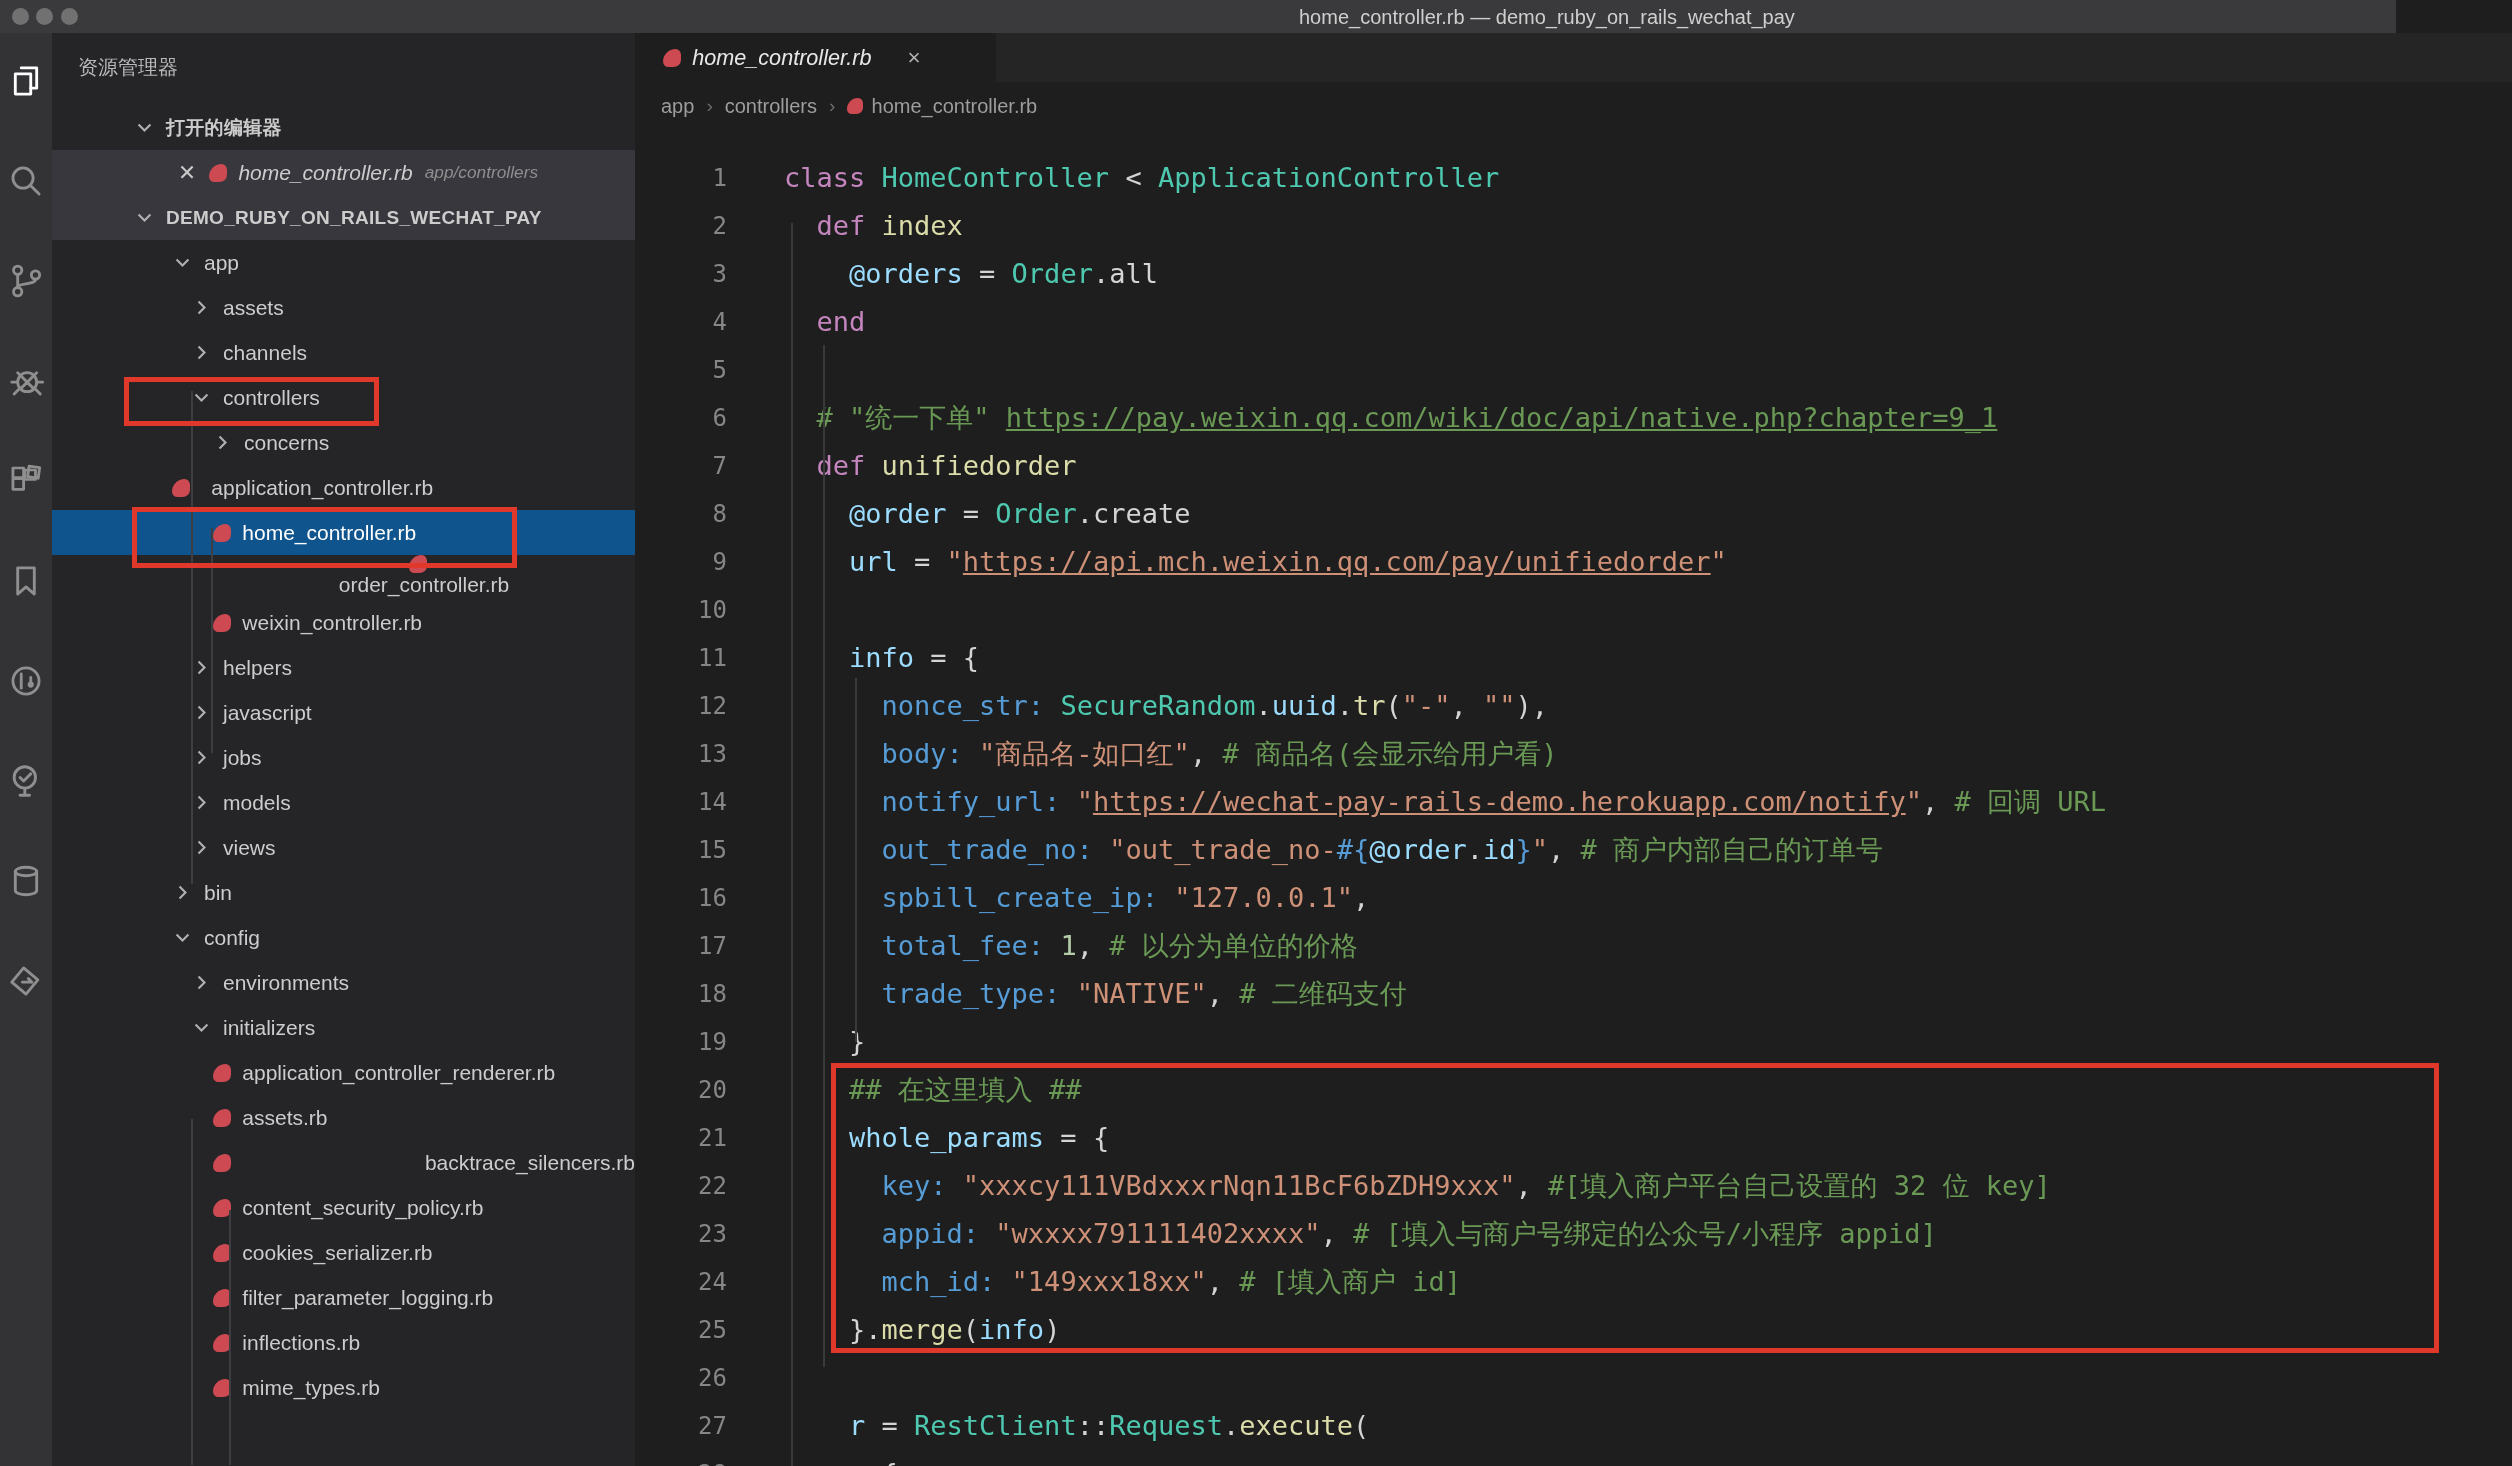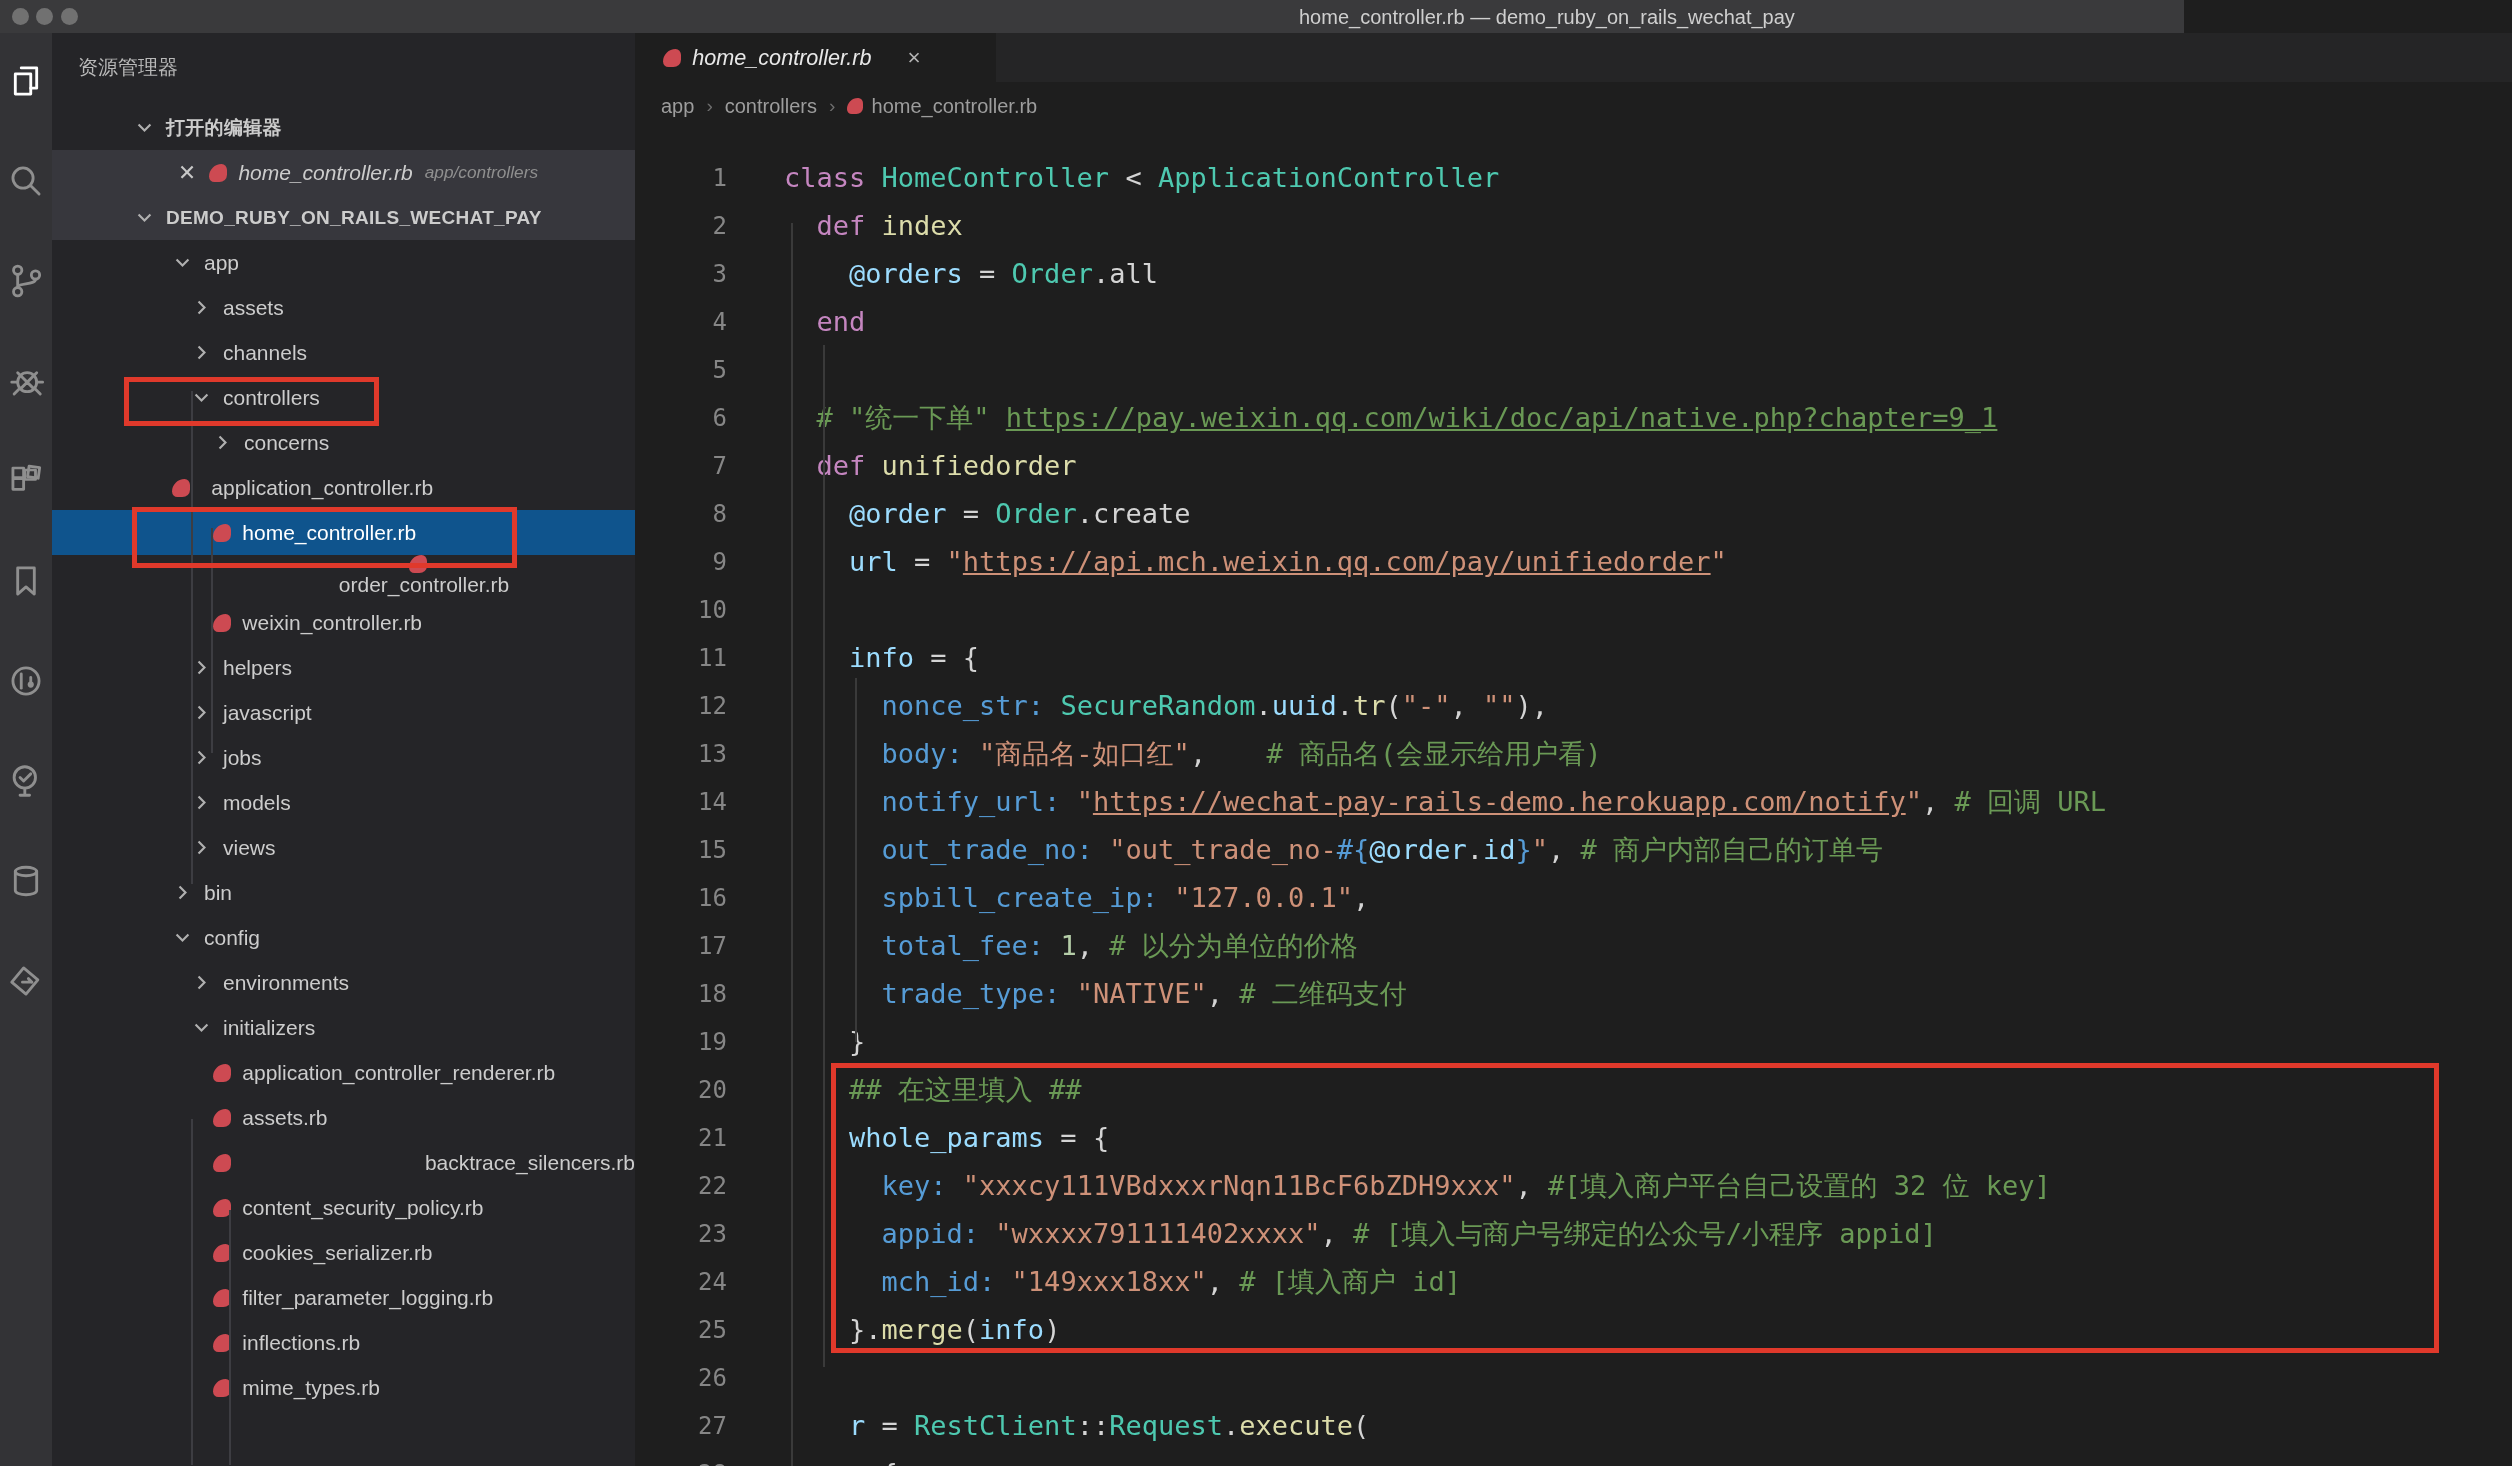--- a/index.html
+++ b/index.html
@@ -1,18 +1,18 @@
 <!DOCTYPE html>
 <html style="font-size:14px"><head>
 <meta charset="utf-8">
 <style>
   * { margin:0; padding:0; box-sizing:border-box; }
   html,body { width:2512px; height:1466px; overflow:hidden; background:#1e1e1e;
               font-family:"Liberation Sans", sans-serif; }
-  #titlebar { position:absolute; left:0; top:0; width:2184px; height:33px; background:#3a3a3c; }
+  #titlebar { position:absolute; left:0; top:0; width:2396px; height:33px; background:#3a3a3c; }
   .tl { position:absolute; top:7.8px; width:17.3px; height:17.3px; border-radius:50%; background:#717171; }
   #win-title { position:absolute; left:1299px; top:6px; font-size:20px; color:#cfcfcf; }
 
   #activitybar { position:absolute; left:0; top:33px; width:52px; height:1434px; background:#333336;
                  display:flex; flex-direction:column; align-items:center; padding-top:29px; gap:62px; }
   .act-icon { width:38px; height:38px; color:#8f8f8f; }
   .act-icon.active { color:#ffffff; }
   .act-icon svg { width:38px; height:38px; }
 
   #sidebar { position:absolute; left:52px; top:33px; width:583px; height:1434px; background:#252528; overflow:hidden; }
@@ -323,21 +323,21 @@
       <div class="cl"><span class="num">3</span><span><span style="color: rgb(212, 212, 212);">    </span><span style="color: rgb(156, 220, 254);">@orders</span><span style="color: rgb(212, 212, 212);"> = </span><span style="color: rgb(78, 201, 176);">Order</span><span style="color: rgb(212, 212, 212);">.all</span></span></div>
       <div class="cl"><span class="num">4</span><span><span style="color: rgb(212, 212, 212);">  </span><span style="color: rgb(197, 134, 192);">end</span></span></div>
       <div class="cl"><span class="num">5</span><span></span></div>
       <div class="cl"><span class="num">6</span><span><span style="color: rgb(212, 212, 212);">  </span><span style="color: rgb(106, 153, 85);"># "统一下单" </span><span style="color: rgb(106, 153, 85); text-decoration: underline;">https://pay.weixin.qq.com/wiki/doc/api/native.php?chapter=9_1</span></span></div>
       <div class="cl"><span class="num">7</span><span><span style="color: rgb(212, 212, 212);">  </span><span style="color: rgb(197, 134, 192);">def</span><span style="color: rgb(212, 212, 212);"> </span><span style="color: rgb(220, 220, 170);">unifiedorder</span></span></div>
       <div class="cl"><span class="num">8</span><span><span style="color: rgb(212, 212, 212);">    </span><span style="color: rgb(156, 220, 254);">@order</span><span style="color: rgb(212, 212, 212);"> = </span><span style="color: rgb(78, 201, 176);">Order</span><span style="color: rgb(212, 212, 212);">.create</span></span></div>
       <div class="cl"><span class="num">9</span><span><span style="color: rgb(212, 212, 212);">    </span><span style="color: rgb(156, 220, 254);">url</span><span style="color: rgb(212, 212, 212);"> = </span><span style="color: rgb(206, 145, 120);">"</span><span style="color: rgb(206, 145, 120); text-decoration: underline;">https://api.mch.weixin.qq.com/pay/unifiedorder</span><span style="color: rgb(206, 145, 120);">"</span></span></div>
       <div class="cl"><span class="num">10</span><span></span></div>
       <div class="cl"><span class="num">11</span><span><span style="color: rgb(212, 212, 212);">    </span><span style="color: rgb(156, 220, 254);">info</span><span style="color: rgb(212, 212, 212);"> = {</span></span></div>
       <div class="cl"><span class="num">12</span><span><span style="color: rgb(212, 212, 212);">      </span><span style="color: rgb(86, 156, 214);">nonce_str:</span><span style="color: rgb(212, 212, 212);"> </span><span style="color: rgb(78, 201, 176);">SecureRandom</span><span style="color: rgb(212, 212, 212);">.</span><span style="color: rgb(156, 220, 254);">uuid</span><span style="color: rgb(212, 212, 212);">.</span><span style="color: rgb(220, 220, 170);">tr</span><span style="color: rgb(212, 212, 212);">(</span><span style="color: rgb(206, 145, 120);">"-"</span><span style="color: rgb(212, 212, 212);">, </span><span style="color: rgb(206, 145, 120);">""</span><span style="color: rgb(212, 212, 212);">),</span></span></div>
-      <div class="cl"><span class="num">13</span><span><span style="color: rgb(212, 212, 212);">      </span><span style="color: rgb(86, 156, 214);">body:</span><span style="color: rgb(212, 212, 212);"> </span><span style="color: rgb(206, 145, 120);">"商品名-如口红"</span><span style="color: rgb(212, 212, 212);">, </span><span style="color: rgb(106, 153, 85); margin-left: 44px;"># 商品名(会显示给用户看)</span></span></div>
+      <div class="cl"><span class="num">13</span><span><span style="color: rgb(212, 212, 212);">      </span><span style="color: rgb(86, 156, 214);">body:</span><span style="color: rgb(212, 212, 212);"> </span><span style="color: rgb(206, 145, 120);">"商品名-如口红"</span><span style="color: rgb(212, 212, 212);">, </span><span style="color: rgb(106, 153, 85);"># 商品名(会显示给用户看)</span></span></div>
       <div class="cl"><span class="num">14</span><span><span style="color: rgb(212, 212, 212);">      </span><span style="color: rgb(86, 156, 214);">notify_url:</span><span style="color: rgb(212, 212, 212);"> </span><span style="color: rgb(206, 145, 120);">"</span><span style="color: rgb(206, 145, 120); text-decoration: underline;">https://wechat-pay-rails-demo.herokuapp.com/notify</span><span style="color: rgb(206, 145, 120);">"</span><span style="color: rgb(212, 212, 212);">, </span><span style="color: rgb(106, 153, 85);"># 回调 URL</span></span></div>
       <div class="cl"><span class="num">15</span><span><span style="color: rgb(212, 212, 212);">      </span><span style="color: rgb(86, 156, 214);">out_trade_no:</span><span style="color: rgb(212, 212, 212);"> </span><span style="color: rgb(206, 145, 120);">"out_trade_no-</span><span style="color: rgb(86, 156, 214);">#{</span><span style="color: rgb(156, 220, 254);">@order</span><span style="color: rgb(212, 212, 212);">.</span><span style="color: rgb(156, 220, 254);">id</span><span style="color: rgb(86, 156, 214);">}</span><span style="color: rgb(206, 145, 120);">"</span><span style="color: rgb(212, 212, 212);">, </span><span style="color: rgb(106, 153, 85);"># 商户内部自己的订单号</span></span></div>
       <div class="cl"><span class="num">16</span><span><span style="color: rgb(212, 212, 212);">      </span><span style="color: rgb(86, 156, 214);">spbill_create_ip:</span><span style="color: rgb(212, 212, 212);"> </span><span style="color: rgb(206, 145, 120);">"127.0.0.1"</span><span style="color: rgb(212, 212, 212);">,</span></span></div>
       <div class="cl"><span class="num">17</span><span><span style="color: rgb(212, 212, 212);">      </span><span style="color: rgb(86, 156, 214);">total_fee:</span><span style="color: rgb(212, 212, 212);"> </span><span style="color: rgb(181, 206, 168);">1</span><span style="color: rgb(212, 212, 212);">, </span><span style="color: rgb(106, 153, 85);"># 以分为单位的价格</span></span></div>
       <div class="cl"><span class="num">18</span><span><span style="color: rgb(212, 212, 212);">      </span><span style="color: rgb(86, 156, 214);">trade_type:</span><span style="color: rgb(212, 212, 212);"> </span><span style="color: rgb(206, 145, 120);">"NATIVE"</span><span style="color: rgb(212, 212, 212);">, </span><span style="color: rgb(106, 153, 85);"># 二维码支付</span></span></div>
       <div class="cl"><span class="num">19</span><span><span style="color: rgb(212, 212, 212);">    }</span></span></div>
       <div class="cl"><span class="num">20</span><span><span style="color: rgb(212, 212, 212);">    </span><span style="color: rgb(106, 153, 85);">## 在这里填入 ##</span></span></div>
       <div class="cl"><span class="num">21</span><span><span style="color: rgb(212, 212, 212);">    </span><span style="color: rgb(156, 220, 254);">whole_params</span><span style="color: rgb(212, 212, 212);"> = {</span></span></div>
       <div class="cl"><span class="num">22</span><span><span style="color: rgb(212, 212, 212);">      </span><span style="color: rgb(86, 156, 214);">key:</span><span style="color: rgb(212, 212, 212);"> </span><span style="color: rgb(206, 145, 120);">"xxxcy111VBdxxxrNqn11BcF6bZDH9xxx"</span><span style="color: rgb(212, 212, 212);">, </span><span style="color: rgb(106, 153, 85);">#[填入商户平台自己设置的 32 位 key]</span></span></div>
       <div class="cl"><span class="num">23</span><span><span style="color: rgb(212, 212, 212);">      </span><span style="color: rgb(86, 156, 214);">appid:</span><span style="color: rgb(212, 212, 212);"> </span><span style="color: rgb(206, 145, 120);">"wxxxx791111402xxxx"</span><span style="color: rgb(212, 212, 212);">, </span><span style="color: rgb(106, 153, 85);"># [填入与商户号绑定的公众号/小程序 appid]</span></span></div>

